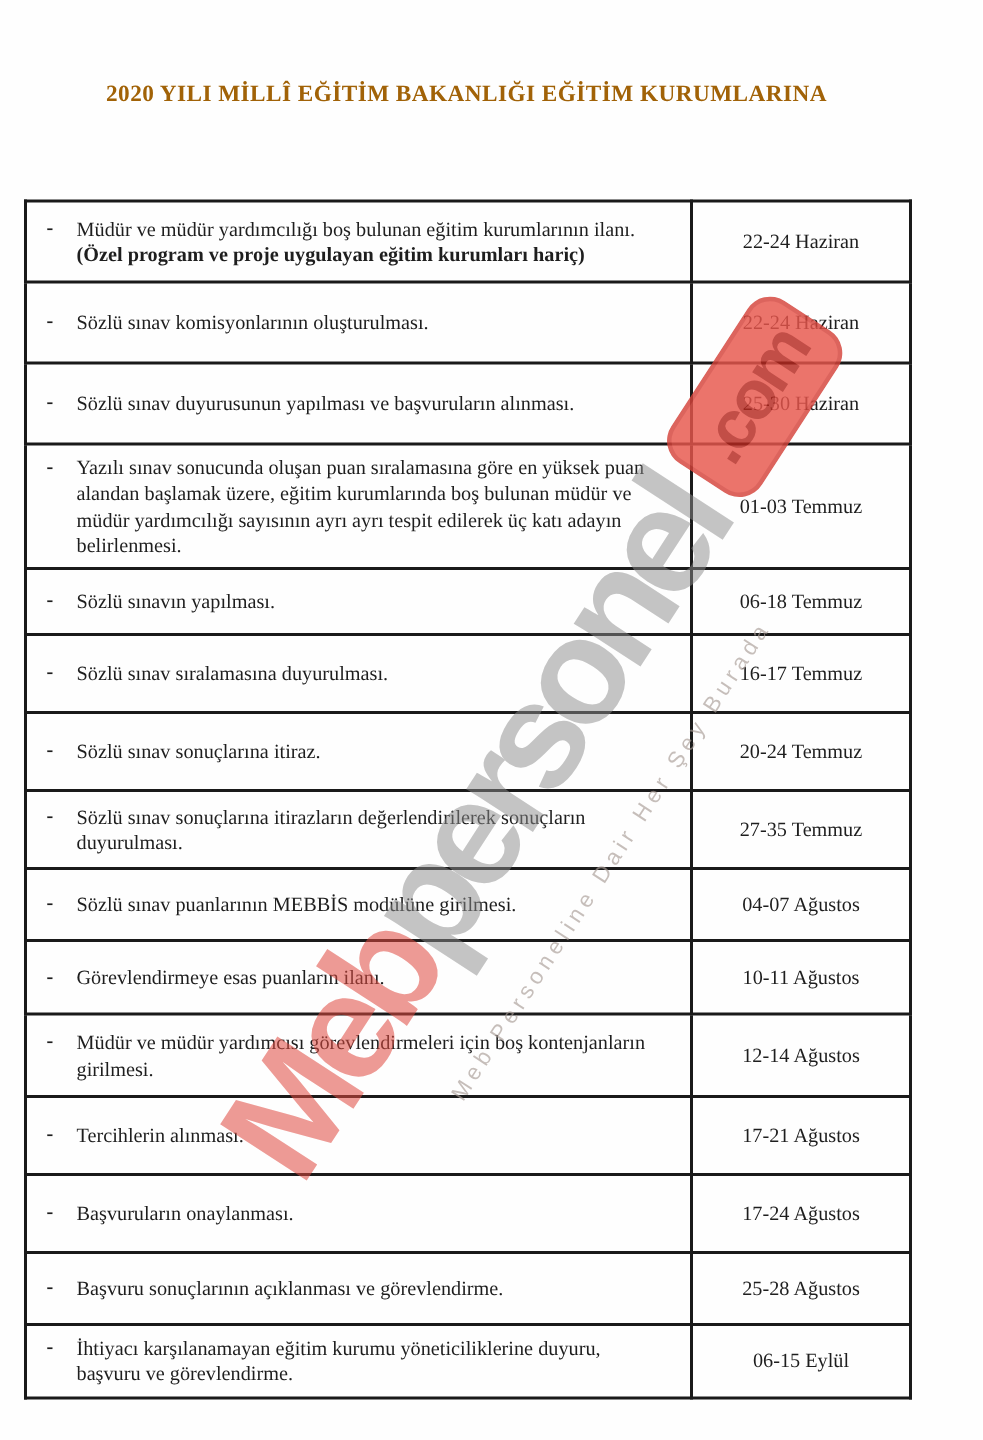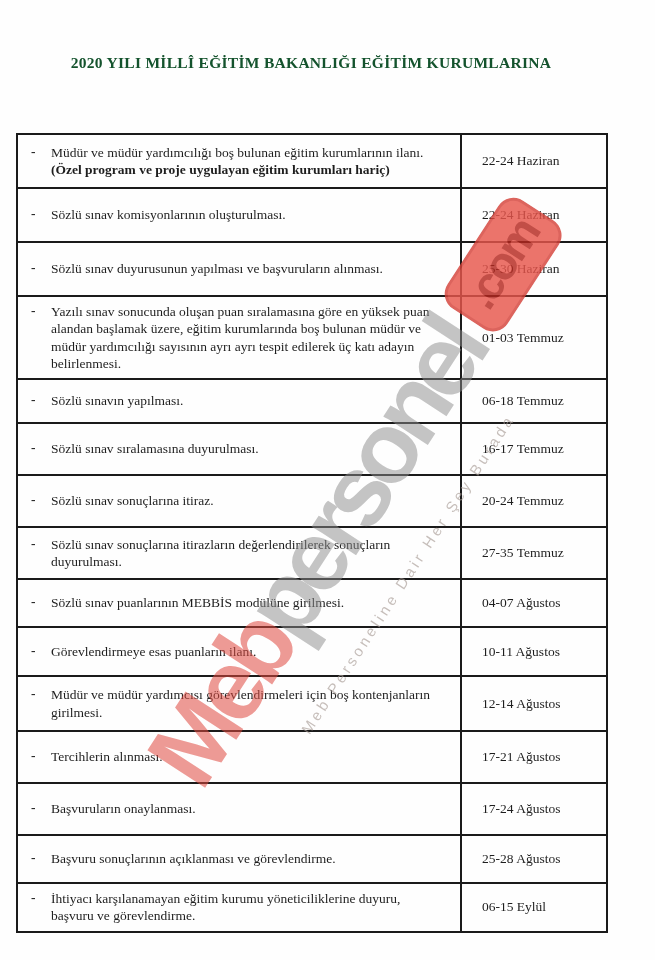--- a/index.html
+++ b/index.html
@@ -16,21 +16,21 @@
     background: #fefefe;
   }
   
   .page-title {
     position: absolute;
     top: 50px; left: 16px; width: 590px;
     text-align: center;
     font-weight: bold;
     font-size: 15.5px;
     letter-spacing: 0.3px;
-    color: #14532d;
+    color: #a16207;
     line-height: 1.7;
   }
   
   table.calendar {
     position: absolute;
     top: 133px; left: 16px;
     width: 590px;
     border-collapse: collapse;
     table-layout: fixed;
   }
@@ -45,20 +45,21 @@
   .dash {
     flex: 0 0 20px;
     width: 20px;
     padding-top: 0;
     font-weight: bold;
   }
   .task-text { flex: 1; line-height: 1.28; }
   .task-bold { font-weight: bold; display: block; font-family: Liberation Serif, serif; }
   .task-bold:empty { display: none; }
   td.date-cell {
+    text-align: center;
     padding: 4px 20px;
   }
   tr { height: 52px; }
   tr:nth-child(1)  { height: 54px; }
   tr:nth-child(2)  { height: 54px; }
   tr:nth-child(3)  { height: 54px; }
   tr:nth-child(4)  { height: 72px; }
   tr:nth-child(5)  { height: 44px; }
   tr:nth-child(9)  { height: 48px; }
   tr:nth-child(10) { height: 49px; }

